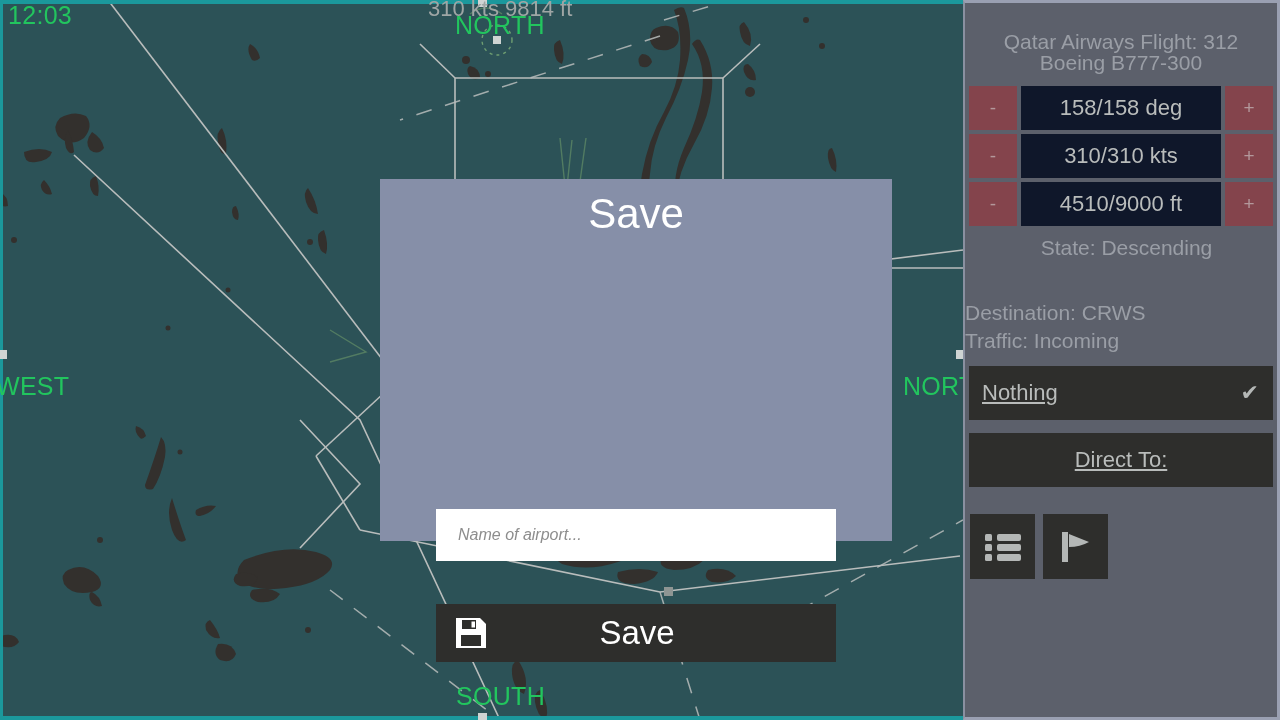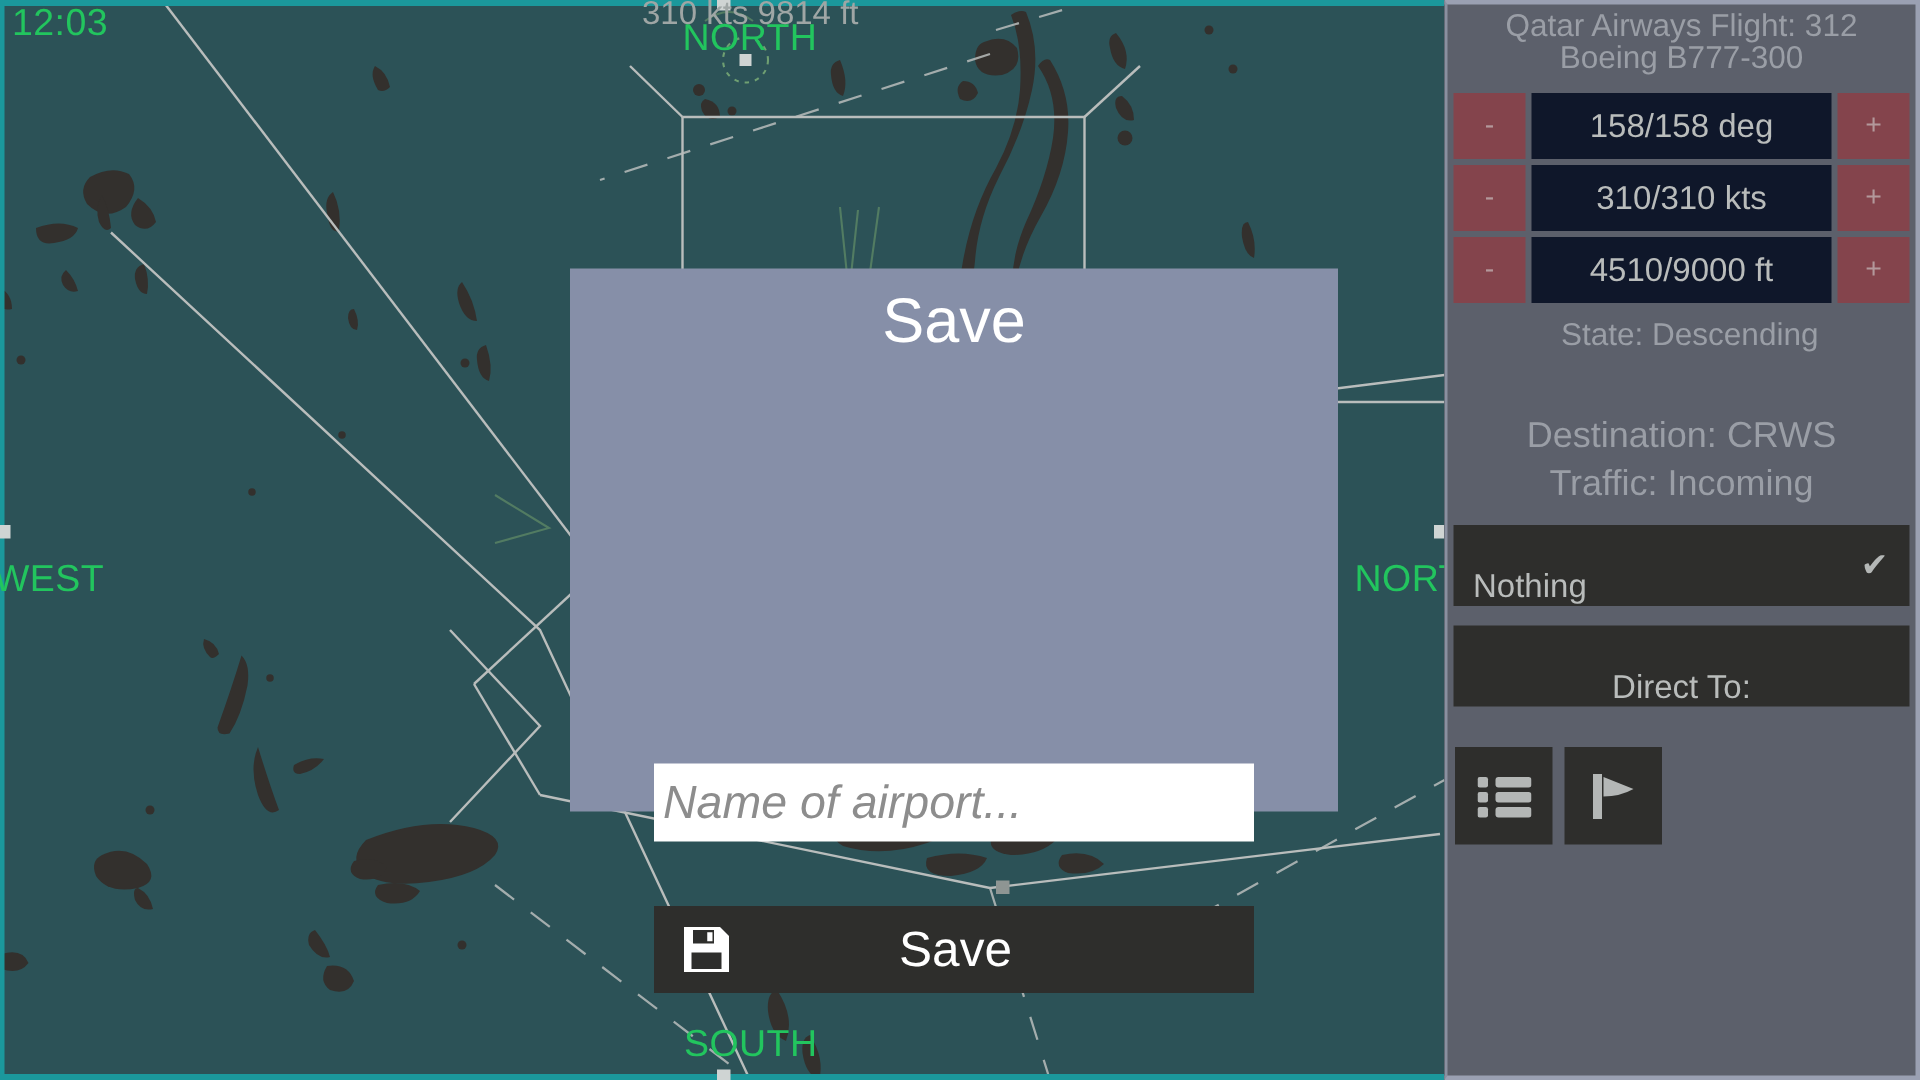--- a/index.html
+++ b/index.html
@@ -109,21 +109,21 @@
     border-right: 3px solid #9aa0b2;
     border-bottom: 3px solid #9aa0b2;
   }
   .side-title {
     text-align: center;
     color: #9a9ea6;
     font-size: 21px;
     line-height: 1.0;
     white-space: nowrap;
   }
-  #flight-title { margin-top: 4px; }
+  #flight-title { margin-top: 28px; }
   #aircraft-type { }
 
   .stepper-row {
     display: flex;
     align-items: stretch;
     margin: 0 4px 4px 4px;
     height: 44px;
   }
   .stepper-row.first { margin-top: 13px; }
   .step-btn {
@@ -142,35 +142,35 @@
     color: #b9bcbb;
     font-size: 22px;
     display: flex;
     align-items: center;
     justify-content: center;
   }
 
   #state-label { margin-top: 11px; padding-left: 11px; }
   #destination-block {
     margin-top: 41px;
-    text-align: center;
     color: #9a9ea6;
-    font-size: 24px;
+    font-size: 21px;
     line-height: 1.32;
   }
 
   .wide-btn {
     margin: 0 4px;
     height: 54px;
     background: #2e2e2c;
     color: #b9bcbb;
     font-size: 22px;
     display: flex;
-    align-items: flex-end;
+    align-items: center;
     position: relative;
+    text-decoration: underline;
   }
   #clearance-select {
     margin-top: 12px;
     justify-content: flex-start;
     padding-left: 13px;
     box-sizing: border-box;
   }
   #clearance-check {
     position: absolute;
     right: 14px;
@@ -215,23 +215,23 @@
     line-height: 1.2;
   }
   #airport-input {
     position: absolute;
     left: 56px; top: 330px;
     width: 400px;
     height: 52px;
     background: #ffffff;
     border: 0;
     box-sizing: border-box;
-    padding-left: 6px;
+    padding-left: 22px;
     font-family: "Liberation Sans", sans-serif;
-    font-size: 31px;
+    font-size: 16px;
     font-style: italic;
     color: #3b82f6;
   }
   #airport-input::placeholder {
     color: #8d8d8d;
     font-style: italic;
     opacity: 1;
   }
   #save-button {
     position: absolute;

